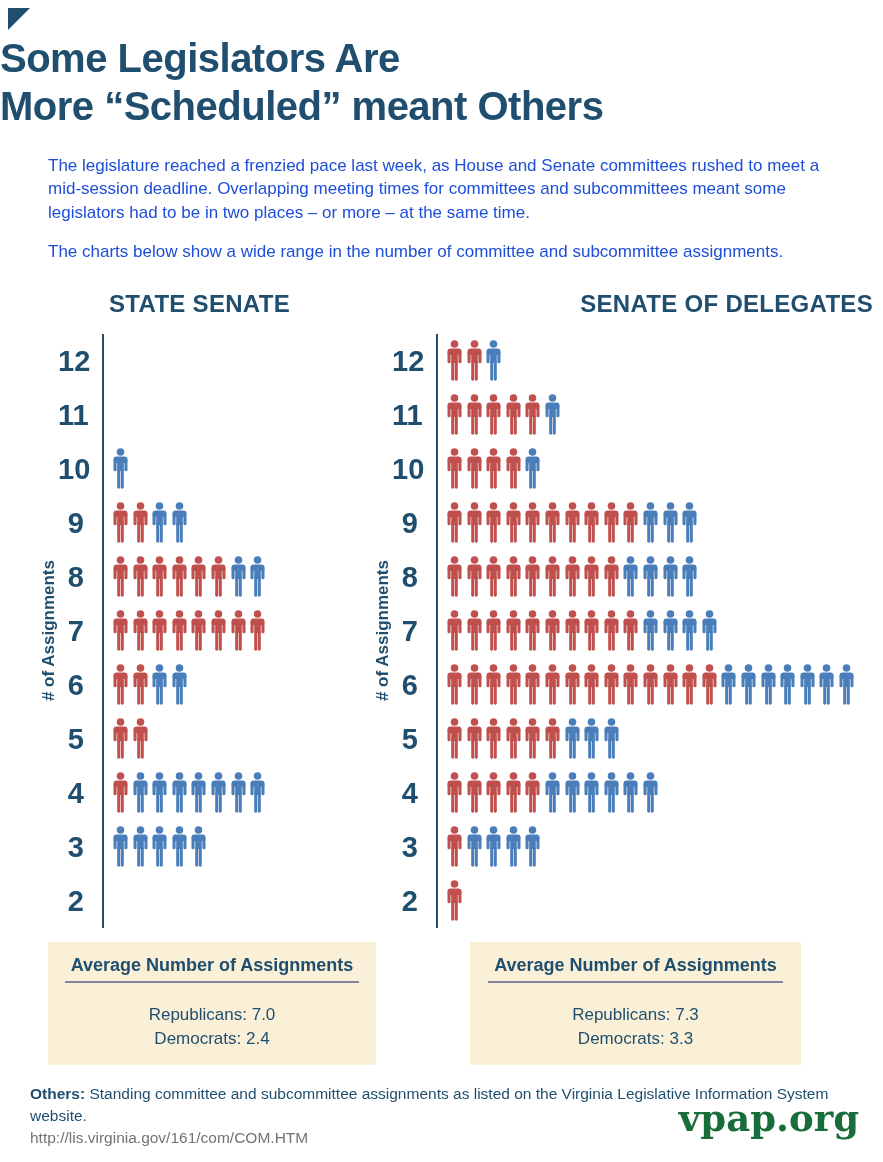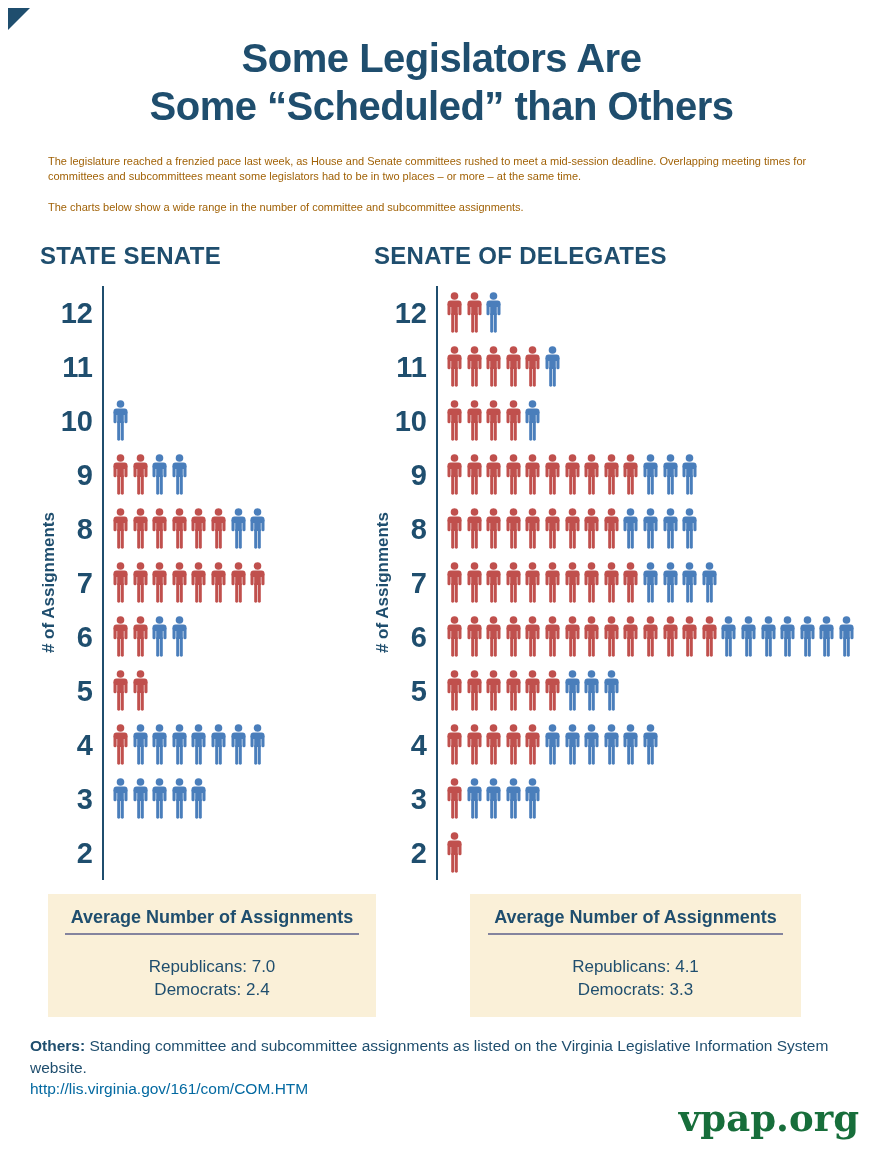--- a/index.html
+++ b/index.html
@@ -12,41 +12,41 @@
     overflow: hidden;
   }
   .corner-triangle {
     position: absolute; top: 8px; left: 8px;
     width: 0; height: 0;
     border-top: 22px solid #1f4e6e;
     border-right: 22px solid transparent;
   }
   .page-title {
     margin-top: 34px;
-    text-align: center;
+    text-align: left;
     font-size: 40px;
     font-weight: 700;
     line-height: 1.2;
     letter-spacing: -0.5px;
   }
   .intro { margin: 24px 48px 0 48px; }
   .intro p {
-    font-size: 11px;
+    font-size: 17px;
     line-height: 1.38;
-    color: #a16207;
+    color: #1d4ed8;
   }
   .intro p + p { margin-top: 16px; }
 
   .charts { display: flex; margin-top: 26px; padding-left: 40px; }
   .chart.senate { width: 334px; }
   .chart.house  { flex: 1; padding-right: 10px; }
   .chart-title {
     font-size: 24px;
     font-weight: 700;
-    text-align: left;
+    text-align: right;
     letter-spacing: 0.3px;
     margin-bottom: 16px;
   }
   .senate .chart-title { width: 250px; }
   .house  .chart-title { width: 100%; }
 
   .chart-body { display: flex; }
   .ylabel {
     width: 18px;
     display: flex; align-items: center; justify-content: center;
@@ -56,21 +56,21 @@
     transform: rotate(180deg);
     font-size: 17px;
     font-weight: 700;
     white-space: nowrap;
   }
   .rows { flex: 1; }
   .row { display: flex; height: 54px; }
   .rowlab {
     width: 44px;
     text-align: right;
-    padding-right: 9px;
+    padding-right: 18px;
     font-size: 29px;
     font-weight: 700;
     line-height: 54px;
   }
   .icons {
     flex: 1;
     border-left: 2px solid #1f4e6e;
     padding-left: 7px;
     display: flex;
     align-items: center;
@@ -90,21 +90,21 @@
     font-size: 18px;
     font-weight: 700;
     padding: 0 6px 5px 6px;
     border-bottom: 2px solid #84849e;
     text-align: center;
   }
   .avg-lines { margin-top: 20px; font-size: 17px; line-height: 1.4; }
 
   .footer { margin: 18px 30px 0 30px; font-size: 15.5px; line-height: 1.4; }
   .footer b { font-weight: 700; }
-  .source-url { color: #0369a1; text-decoration: none; }
+  .source-url { color: #737373; text-decoration: none; }
   .logo {
     position: absolute;
     right: 24px;
     top: 1096px;
     font-family: "DejaVu Serif", serif;
     font-weight: 700;
     font-size: 37px;
     color: #176e3b;
     text-decoration: none;
   }
@@ -124,21 +124,21 @@
       <rect x="12.4" y="42" width="6" height="39.5" rx="2.8"></rect>
       <rect x="19.6" y="42" width="6" height="39.5" rx="2.8"></rect>
     </g>
   </defs>
 </svg>
 
 <div class="corner-triangle"></div>
 
 <h1 class="page-title">
   <span>Some Legislators Are</span><br>
-  <span>Some “Scheduled” than Others</span>
+  <span>More “Scheduled” meant Others</span>
 </h1>
 
 <div class="intro">
   <p>The legislature reached a frenzied pace last week, as House and Senate committees rushed to meet a mid-session deadline. Overlapping meeting times for committees and subcommittees meant some legislators had to be in two places – or more – at the same time.</p>
   <p>The charts below show a wide range in the number of committee and subcommittee assignments.</p>
 </div>
 
 <div class="charts">
   <div class="chart senate">
     <div class="chart-title">STATE SENATE</div>
@@ -696,21 +696,21 @@
   <div class="avg-box senate-box">
     <div class="avg-heading">Average Number of Assignments</div>
     <div class="avg-lines">
       <div>Republicans: 7.0</div>
       <div>Democrats: 2.4</div>
     </div>
   </div>
   <div class="avg-box house-box">
     <div class="avg-heading">Average Number of Assignments</div>
     <div class="avg-lines">
-      <div>Republicans: 4.1</div>
+      <div>Republicans: 7.3</div>
       <div>Democrats: 3.3</div>
     </div>
   </div>
 </div>
 
 <div class="footer">
   <b>Others:</b>
   <span>Standing committee and subcommittee assignments as listed on the Virginia Legislative Information System website.</span><br>
   <a class="source-url" href="#">http://lis.virginia.gov/161/com/COM.HTM</a>
 </div>

